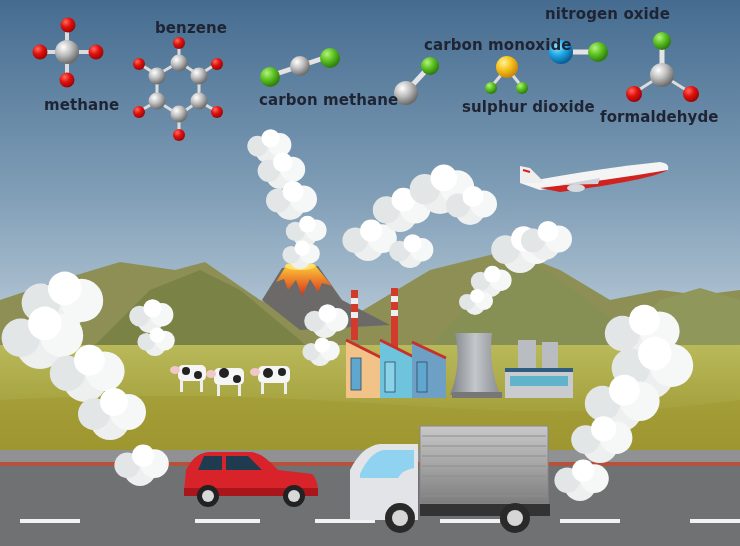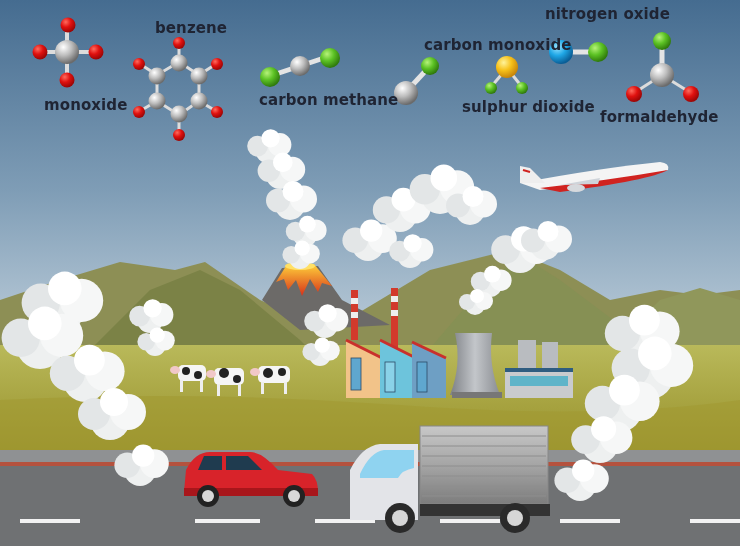--- a/index.html
+++ b/index.html
@@ -296,20 +296,20 @@
     <line x1="662" y1="42" x2="662" y2="75" stroke="#e4e4e4" stroke-width="5"></line>
     <line x1="662" y1="75" x2="634" y2="93" stroke="#dcdcdc" stroke-width="3"></line>
     <line x1="662" y1="75" x2="691" y2="93" stroke="#dcdcdc" stroke-width="3"></line>
     <circle cx="662" cy="75" r="12" fill="url(#gGrey)"></circle>
     <circle cx="662" cy="41" r="9" fill="url(#gGreen)"></circle>
     <circle cx="634" cy="94" r="8" fill="url(#gRed)"></circle>
     <circle cx="691" cy="94" r="8" fill="url(#gRed)"></circle>
   </g>
 </svg>
 
-<div class="label" style="left:44px;top:96px;">monoxide</div>
+<div class="label" style="left:44px;top:96px;">methane</div>
 <div class="label" style="left:155px;top:19px;">benzene</div>
 <div class="label" style="left:259px;top:91px;">carbon methane</div>
 <div class="label" style="left:376px;top:36px;margin-left:48px;">carbon monoxide</div>
 <div class="label" style="left:462px;top:98px;">sulphur dioxide</div>
 <div class="label" style="left:545px;top:5px;">nitrogen oxide</div>
 <div class="label" style="left:600px;top:108px;">formaldehyde</div>
 </div>
 
 </body></html>

